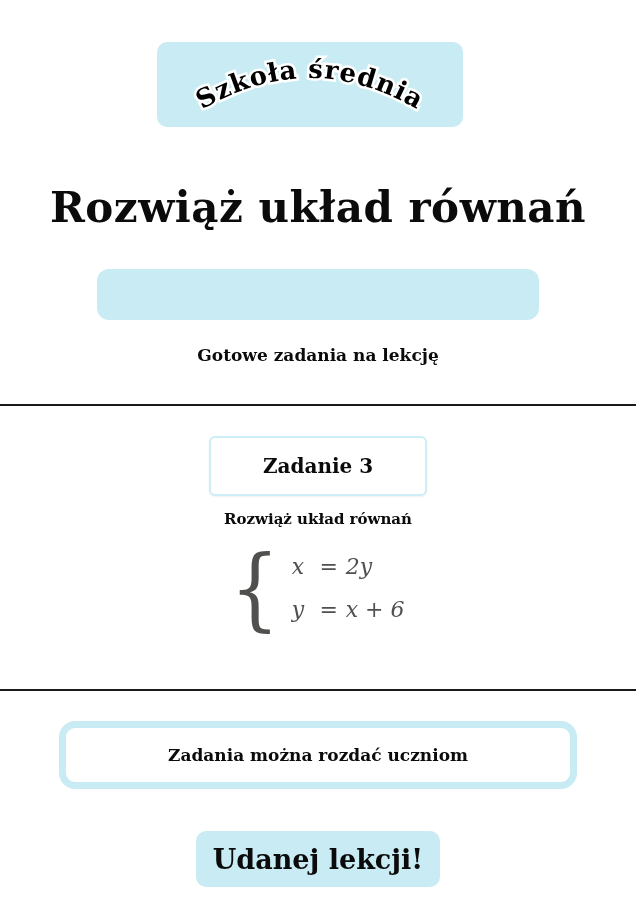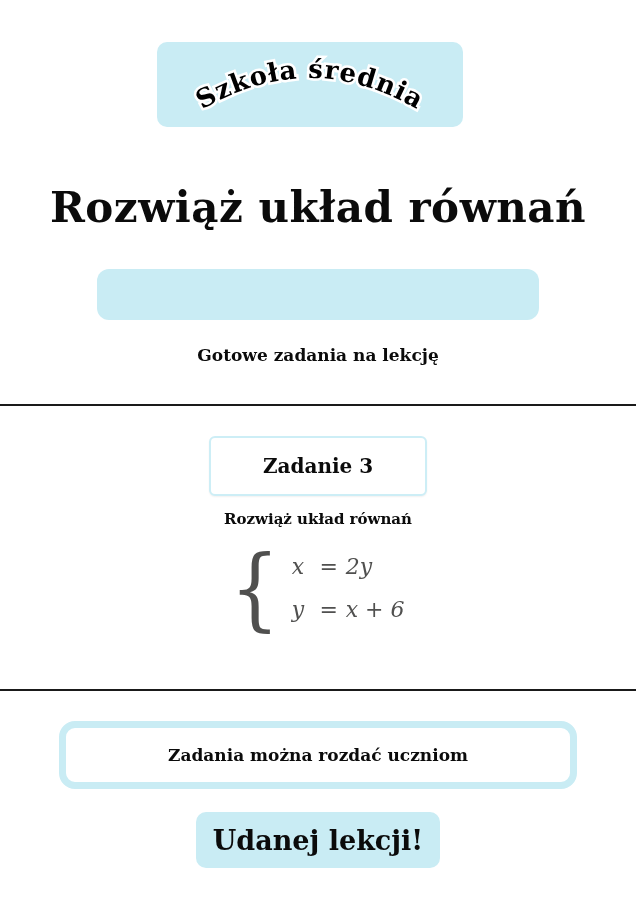--- a/index.html
+++ b/index.html
@@ -171,21 +171,21 @@
     font-size: 17px;
     font-weight: bold;
     color: #0b0b0b;
     text-align: center;
     margin-top: 8px;
   }
 
   
   .footer-pill {
     position: absolute;
-    top: 812px;
+    top: 831px;
     left: 50%;
     transform: translateX(-50%);
     width: 244px;
     height: 56px;
     background: #c9ecf4;
     border-radius: 10px;
     display: flex;
     align-items: center;
     justify-content: center;
     font-size: 27px;

